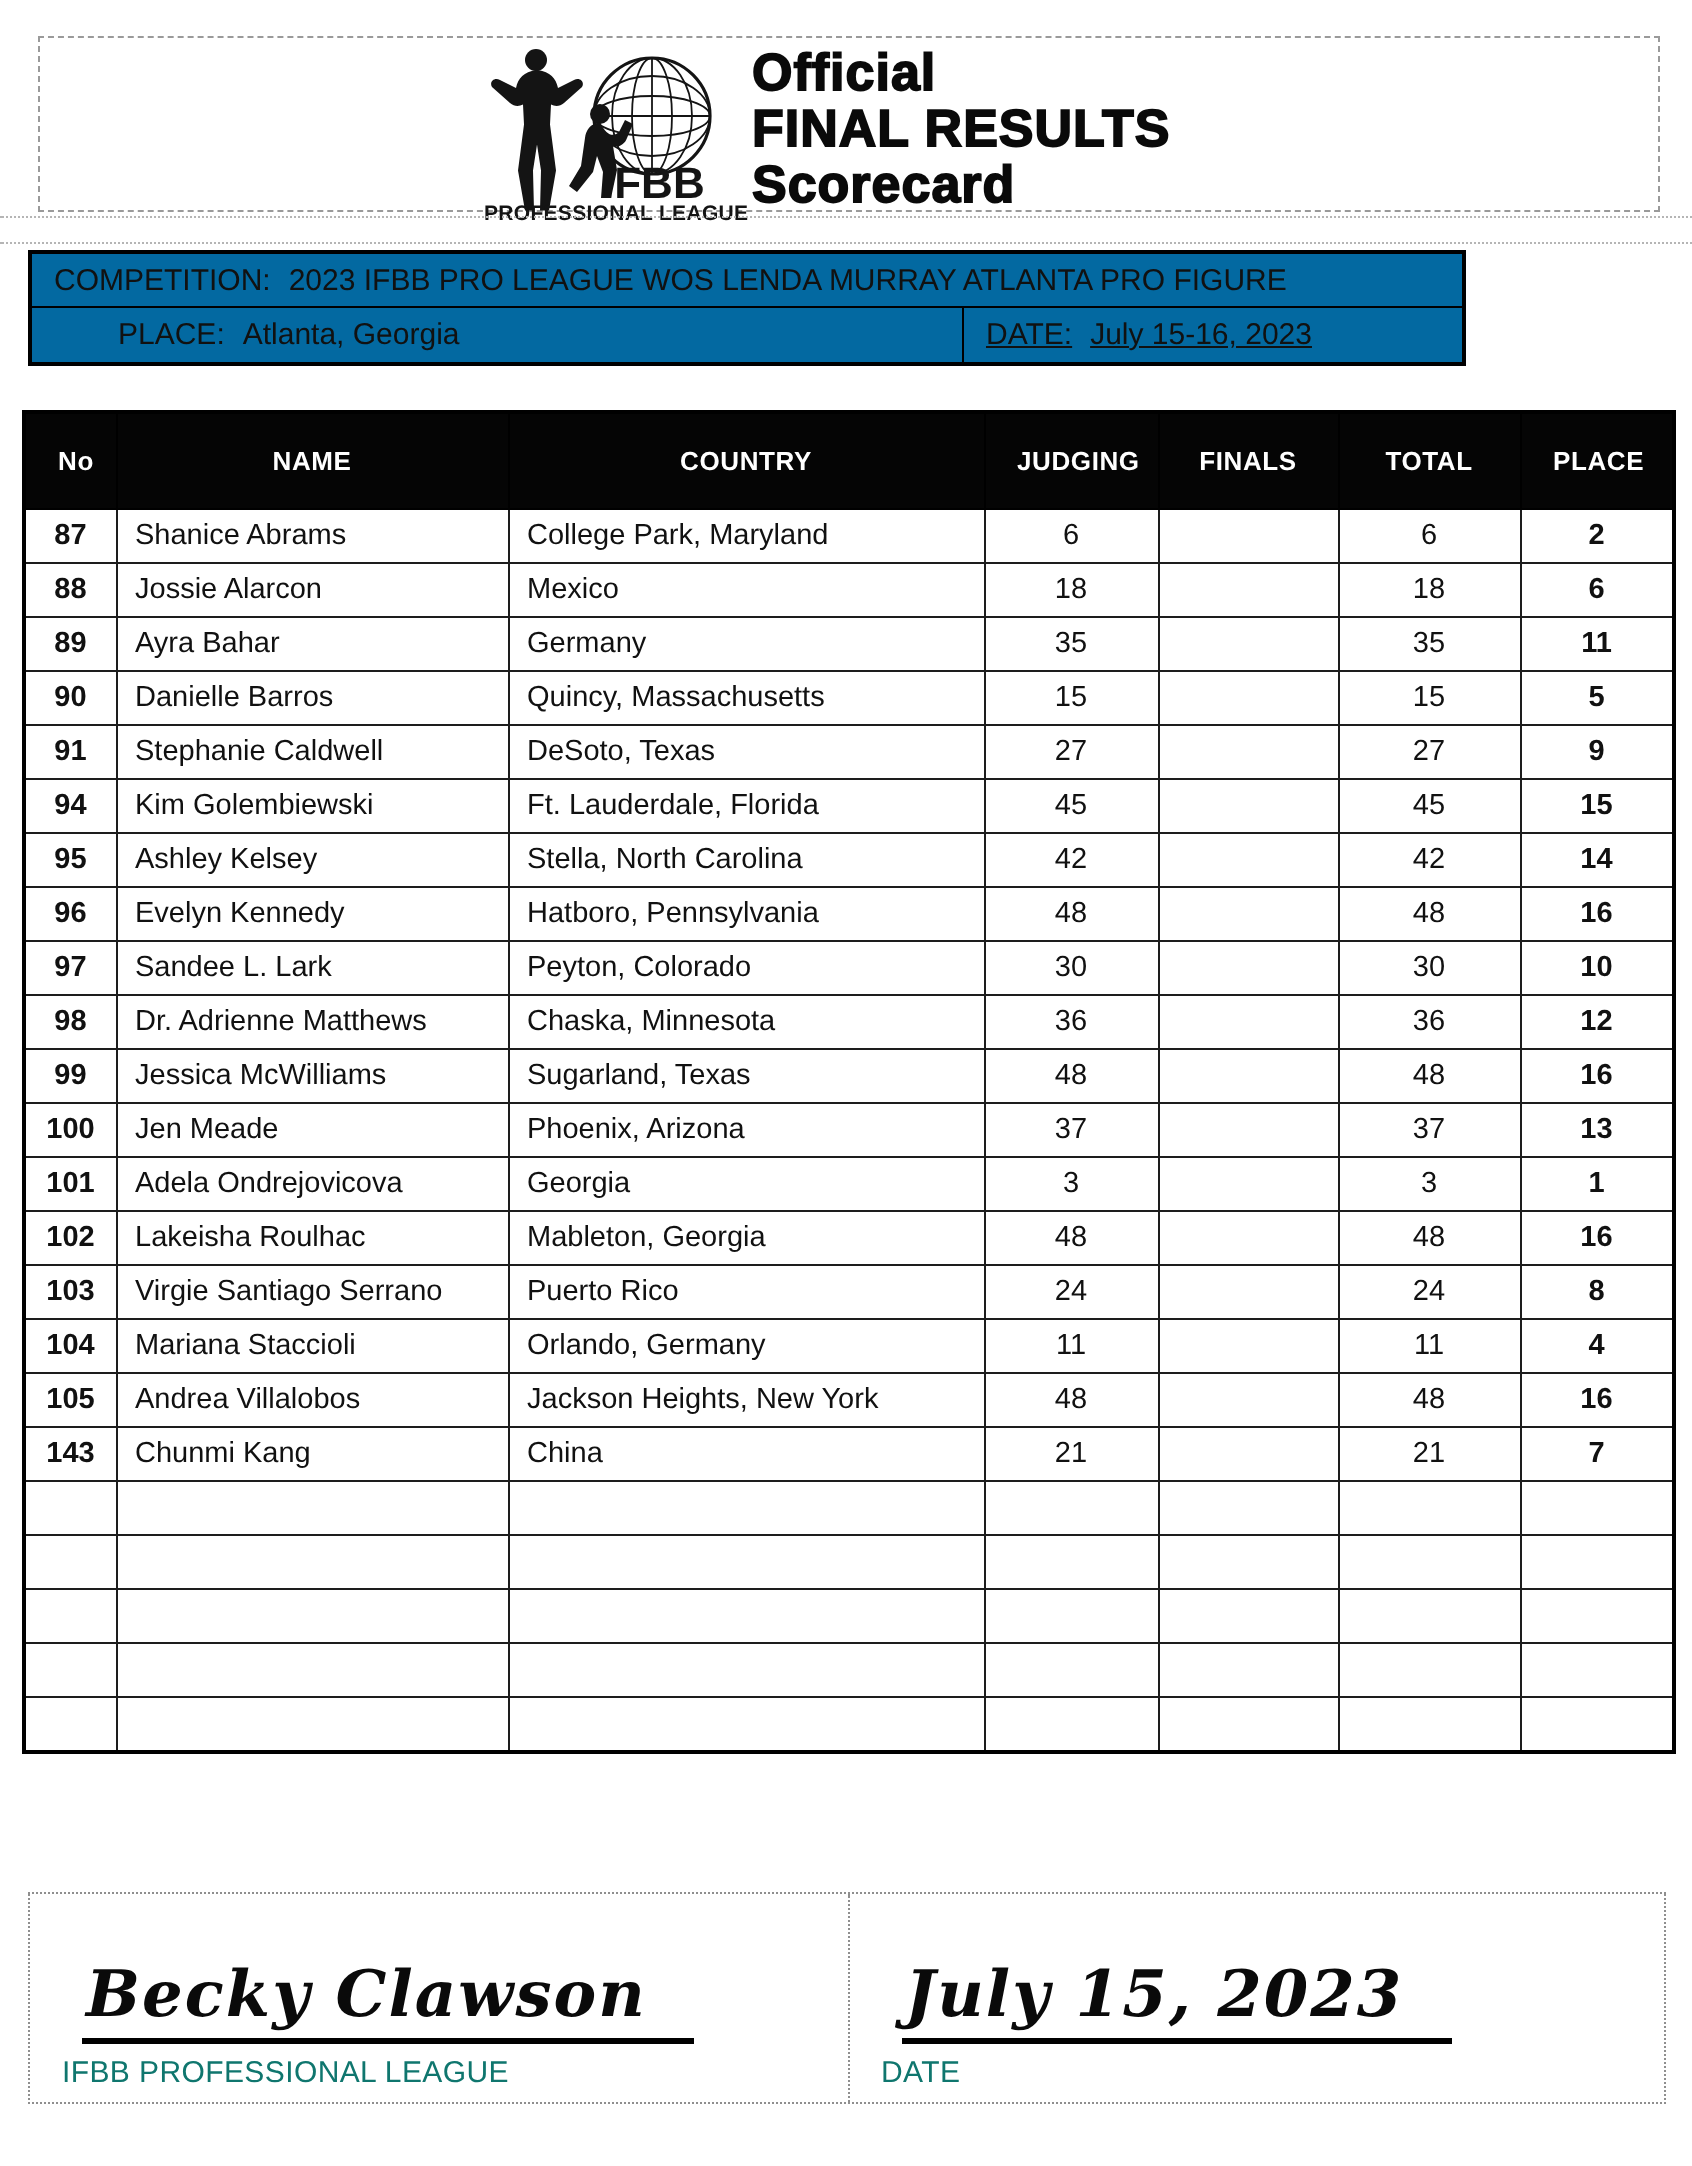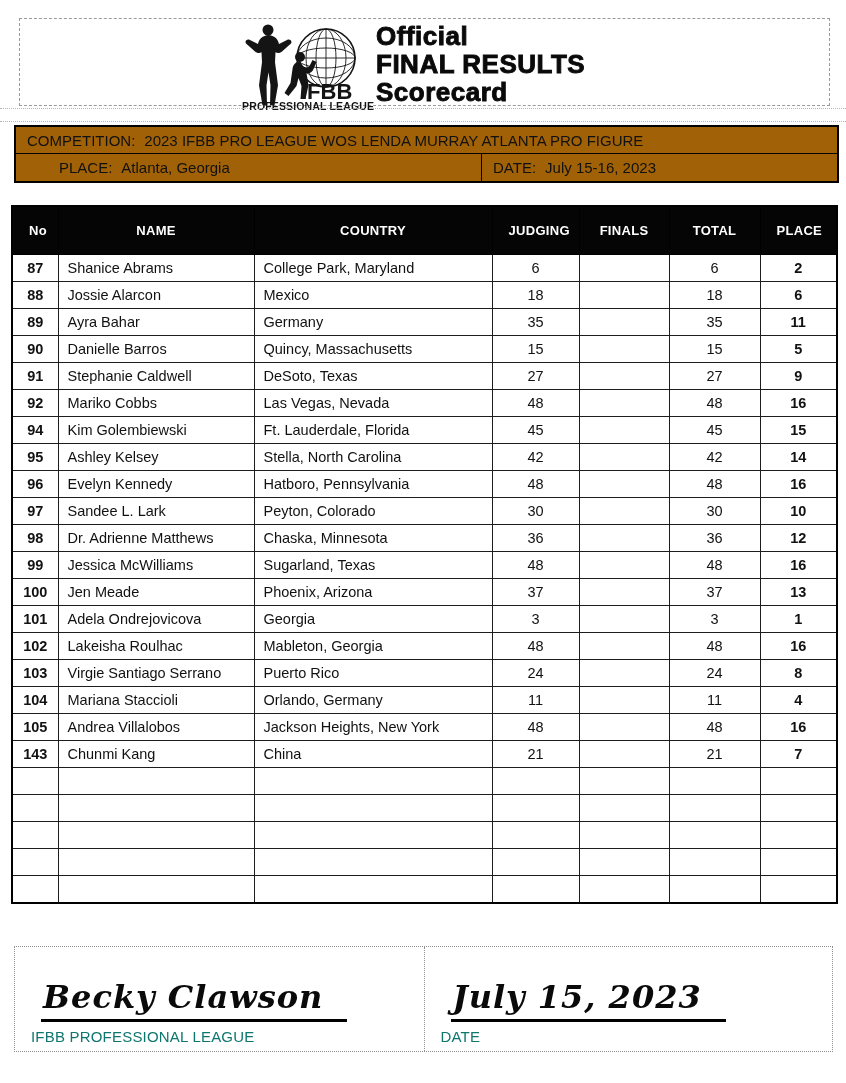--- a/index.html
+++ b/index.html
@@ -23,28 +23,28 @@
     font-size: 26px; font-weight: bold; line-height: 28px;
     letter-spacing: 0.5px; color: #0a0a0a;
     -webkit-text-stroke: 0.9px #0a0a0a;
   }
   .dotted-sep { position: absolute; left: 0; width: 846px; border-top: 1px dotted #b5b5b5; }
   .sep-1 { top: 108px; }
   .sep-2 { top: 121px; }
 
   
   .competition-box {
-    position: absolute; left: 14px; top: 125px; width: 825px;
-    border: 2px solid #000; background: #a16207;
+    position: absolute; left: 14px; top: 125px; width: 719px;
+    border: 2px solid #000; background: #0369a1;
   }
   .comp-row { height: 27px; line-height: 27px; font-size: 15px; white-space: nowrap; }
   .comp-row-top { border-bottom: 1px solid #000; padding-left: 11px; }
   .comp-row-bottom { display: flex; margin-left: 32px; }
   .comp-cell-place { width: 433px; padding-left: 11px; }
-  .comp-cell-date { flex: 1; border-left: 1px solid #000; padding-left: 11px; }
+  .comp-cell-date { flex: 1; border-left: 1px solid #000; padding-left: 11px; text-decoration: underline; }
   .comp-label { margin-right: 9px; }
 
   
   .results-table {
     position: absolute; left: 11px; top: 205px; width: 825px;
     border-collapse: collapse; table-layout: fixed;
     border: 2px solid #000;
   }
   .results-table th {
     background: #050505; color: #fff;
@@ -191,29 +191,20 @@
       <tr>
         <td class="col-no">91</td>
         <td class="col-name">Stephanie Caldwell</td>
         <td class="col-country">DeSoto, Texas</td>
         <td class="col-judging">27</td>
         <td class="col-finals"></td>
         <td class="col-total">27</td>
         <td class="col-place">9</td>
       </tr>
       <tr>
-        <td class="col-no">92</td>
-        <td class="col-name">Mariko Cobbs</td>
-        <td class="col-country">Las Vegas, Nevada</td>
-        <td class="col-judging">48</td>
-        <td class="col-finals"></td>
-        <td class="col-total">48</td>
-        <td class="col-place">16</td>
-      </tr>
-      <tr>
         <td class="col-no">94</td>
         <td class="col-name">Kim Golembiewski</td>
         <td class="col-country">Ft. Lauderdale, Florida</td>
         <td class="col-judging">45</td>
         <td class="col-finals"></td>
         <td class="col-total">45</td>
         <td class="col-place">15</td>
       </tr>
       <tr>
         <td class="col-no">95</td>

